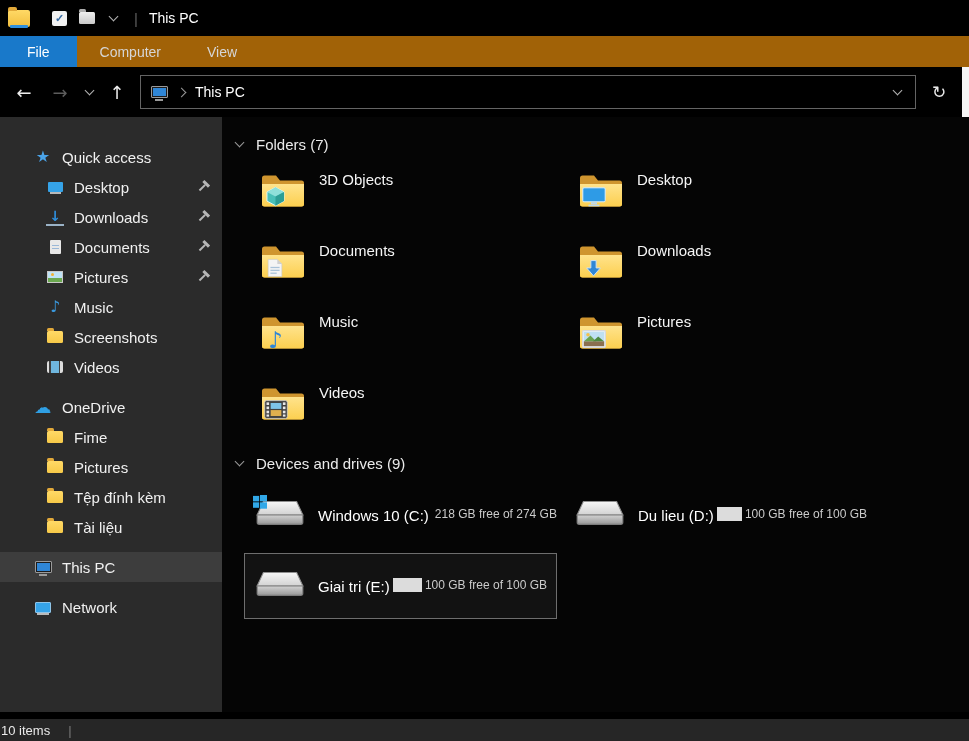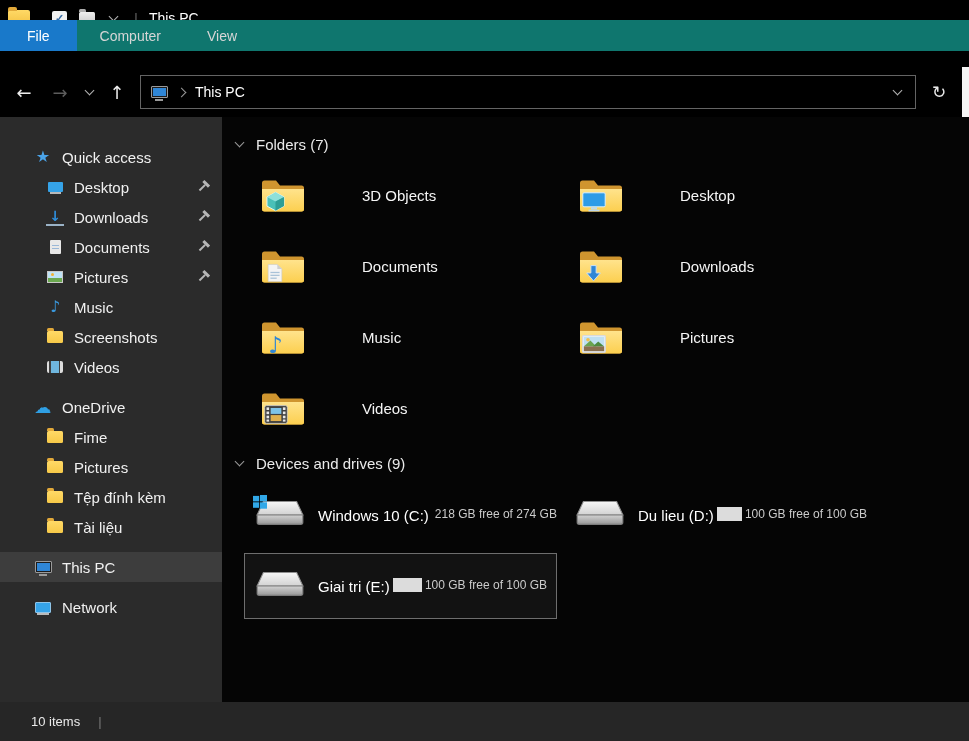--- a/index.html
+++ b/index.html
@@ -17,21 +17,21 @@
   .qat-check { width:15px; height:15px; background:#f2f2f2; border-radius:2px; color:#3a6ea5; font-size:11px; font-weight:bold; display:flex; align-items:center; justify-content:center; }
   .qat-folder { position:relative; width:16px; height:12px; background:linear-gradient(#efefef,#c9c9c9); border-radius:1.5px; }
   .qat-folder::before { content:""; position:absolute; top:-3px; left:0; width:7px; height:3px; background:#aeaeae; border-radius:1.5px 1.5px 0 0; }
   .cv { display:inline-block; width:7px; height:7px; border-right:1.6px solid #b4b4b4; border-bottom:1.6px solid #b4b4b4; }
   .cv.down { transform:rotate(45deg); margin-top:-3px; }
   .cv.right { transform:rotate(-45deg); }
   .titlebar .tsep { color:#5f5f5f; margin:0 11px 0 7px; font-size:15px; }
   .titlebar-title { font-size:14px; color:#fff; }
 
   
-  .ribbon { position:absolute; top:20px; left:0; right:0; height:31px; display:flex; background:#0f766e; align-items:stretch; }
+  .ribbon { position:absolute; top:36px; left:0; right:0; height:31px; display:flex; background:#a16207; align-items:stretch; }
   .tab { display:flex; align-items:center; justify-content:center; font-size:14px; padding:0 23px; color:#d6d6d6; cursor:pointer; }
   .tab-file { background:#1979ca; color:#fff; padding:0 27px; }
 
   
   .navbar { position:absolute; top:67px; left:0; right:0; height:50px; background:#000; display:flex; align-items:center; padding-left:6px; }
   .nav-btn { background:none; border:none; height:34px; display:flex; align-items:center; justify-content:center; color:#ececec; font-size:18px; cursor:pointer; }
   .nav-back { width:36px; }
   .nav-fwd { width:36px; color:#5c5c5c; }
   .nav-chev { width:22px; }
   .nav-up { width:34px; }
@@ -75,21 +75,21 @@
   .icn-pc::after { content:""; position:absolute; left:3px; bottom:-4px; width:8px; height:2px; background:#9a9a9a; }
   .icn-net { position:relative; width:16px; height:11px; background:#35a3e8; border:1px solid #8fc4e8; border-radius:1px; box-shadow:0 4px 0 -2px #b9b9b9; }
 
   
   .content { flex:1; background:#050505; padding-top:16px; overflow:hidden; }
   .section-header { display:flex; align-items:center; height:22px; margin:0 0 16px 14px; font-size:15px; color:#eaeaea; }
   .section-header .cv { margin-right:13px; border-color:#9a9a9a; cursor:pointer; }
   .section-header.devices { margin-top:20px; margin-bottom:8px; }
 
   .folder-grid { display:grid; grid-template-columns:318px 318px; row-gap:23px; margin-left:38px; }
-  .tile { display:flex; align-items:center; height:48px; width:300px; cursor:pointer;gap:43px; }
+  .tile { display:flex; align-items:flex-start; height:48px; width:300px; cursor:pointer; }
   .tile-icon { position:relative; width:46px; height:38px; margin-right:13px; flex-shrink:0; }
   .folder-svg { width:46px; height:38px; display:block; }
   .ovl { position:absolute; }
   .ovl-3d { left:5px; bottom:2px; width:21px; height:21px; }
   .ovl-desktop { left:4px; bottom:2px; width:24px; height:20px; }
   .ovl-doc { left:7px; bottom:2px; width:16px; height:20px; }
   .ovl-dl { left:7px; bottom:2px; width:17px; height:19px; }
   .ovl-music { left:8px; bottom:-1px; font-size:23px; line-height:1; color:#2f86d6; font-family:"DejaVu Sans",sans-serif; }
   .ovl-pic { left:4px; bottom:3px; width:24px; height:18px; }
   .ovl-vid { left:4px; bottom:3px; width:24px; height:19px; }
@@ -101,21 +101,21 @@
   .drive-icon { position:relative; width:52px; height:34px; margin-right:12px; flex-shrink:0; }
   .drive-svg { width:52px; height:34px; display:block; }
   .win-flag { position:absolute; left:-1px; top:-3px; width:14px; height:14px; }
   .drive-info { display:flex; flex-direction:row; gap:3px; min-width:0; }
   .drive-name { font-size:15px; color:#fff; white-space:nowrap; }
   .drive-bar { width:232px; height:14px; background:#dcdcdc; position:relative; }
   .drive-bar .fill { position:absolute; left:0; top:0; bottom:0; background:#26a0da; }
   .drive-free { font-size:12px; color:#cbcbcb; white-space:nowrap; }
 
   
-  .statusbar { position:absolute; left:0; right:0; bottom:0; height:39px; background:#262626; display:flex; align-items:center; padding-left:31px; font-size:13px; color:#eaeaea;margin-top:20px; }
+  .statusbar { position:absolute; left:0; right:0; bottom:0; height:22px; background:#262626; display:flex; align-items:center; padding-left:1px; font-size:13px; color:#eaeaea;margin-top:20px; }
   .statusbar .sb-sep { margin-left:18px; color:#7a7a7a; }
 </style>
 </head>
 <body>
 
 <svg width="0" height="0" style="position:absolute">
   <defs>
     <linearGradient id="gFront" x1="0" y1="0" x2="0" y2="1">
       <stop offset="0" stop-color="#ffe38c"></stop>
         <stop offset="1" stop-color="#fccf4f"></stop>

